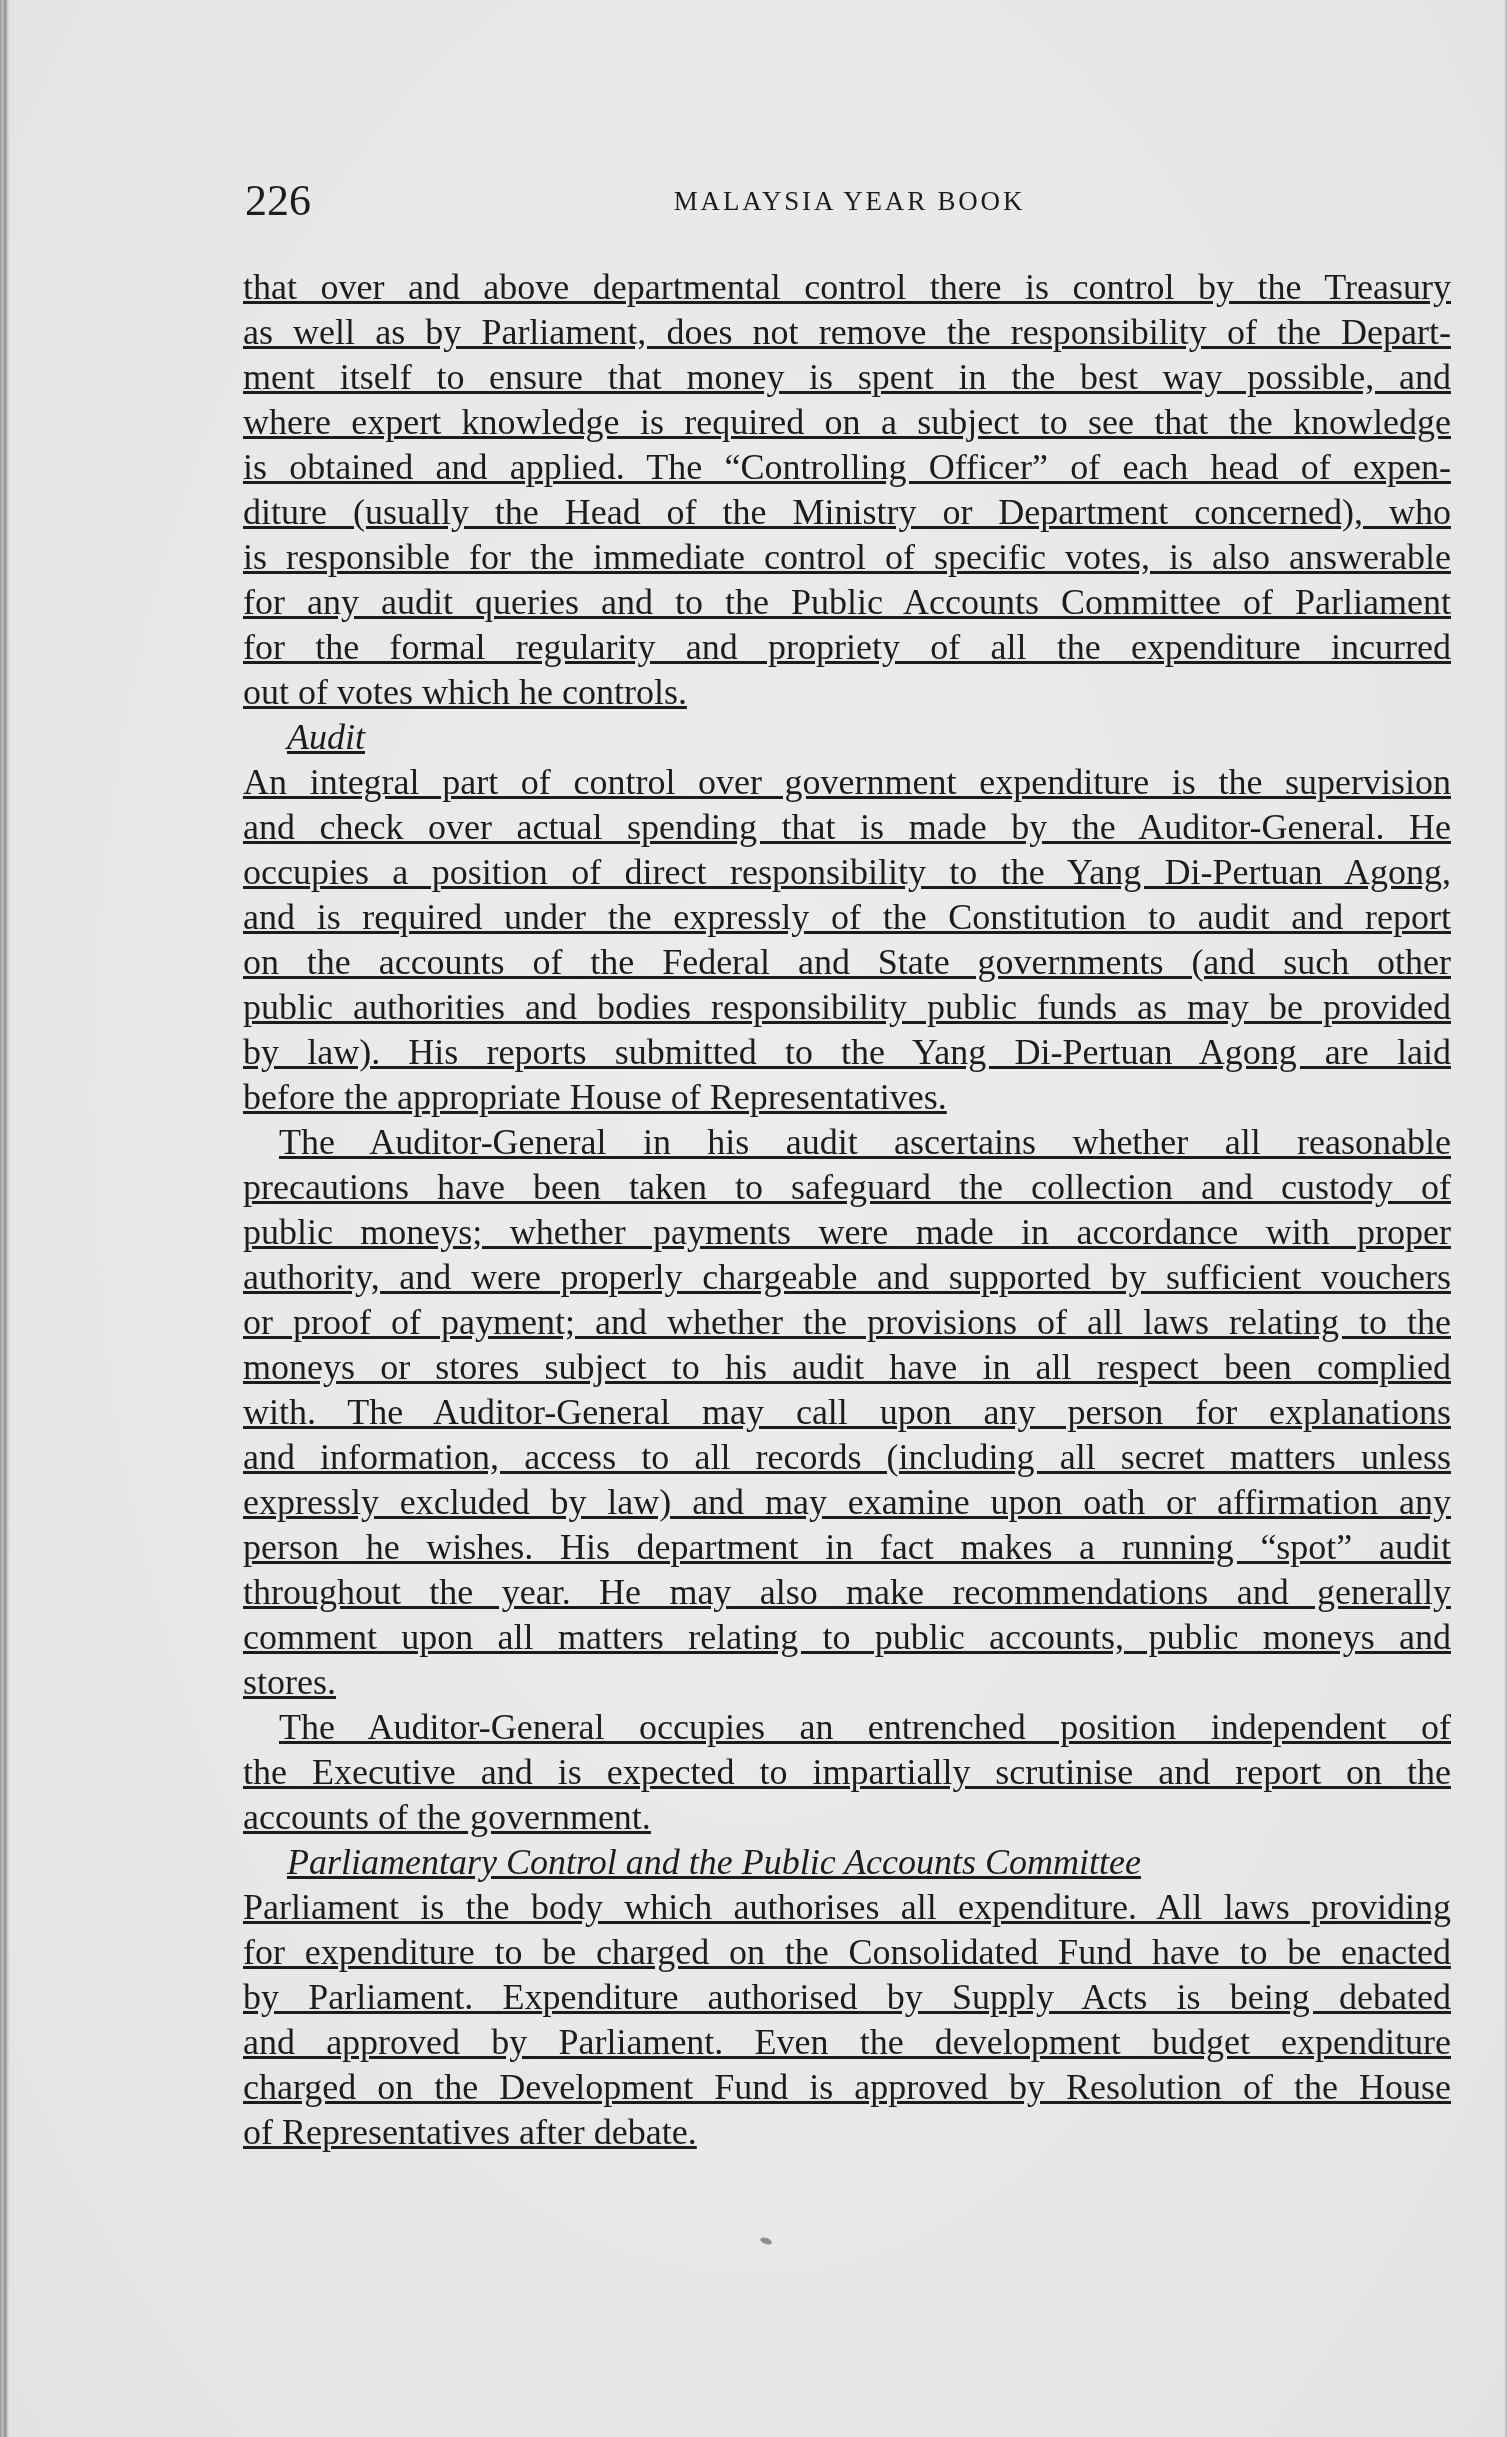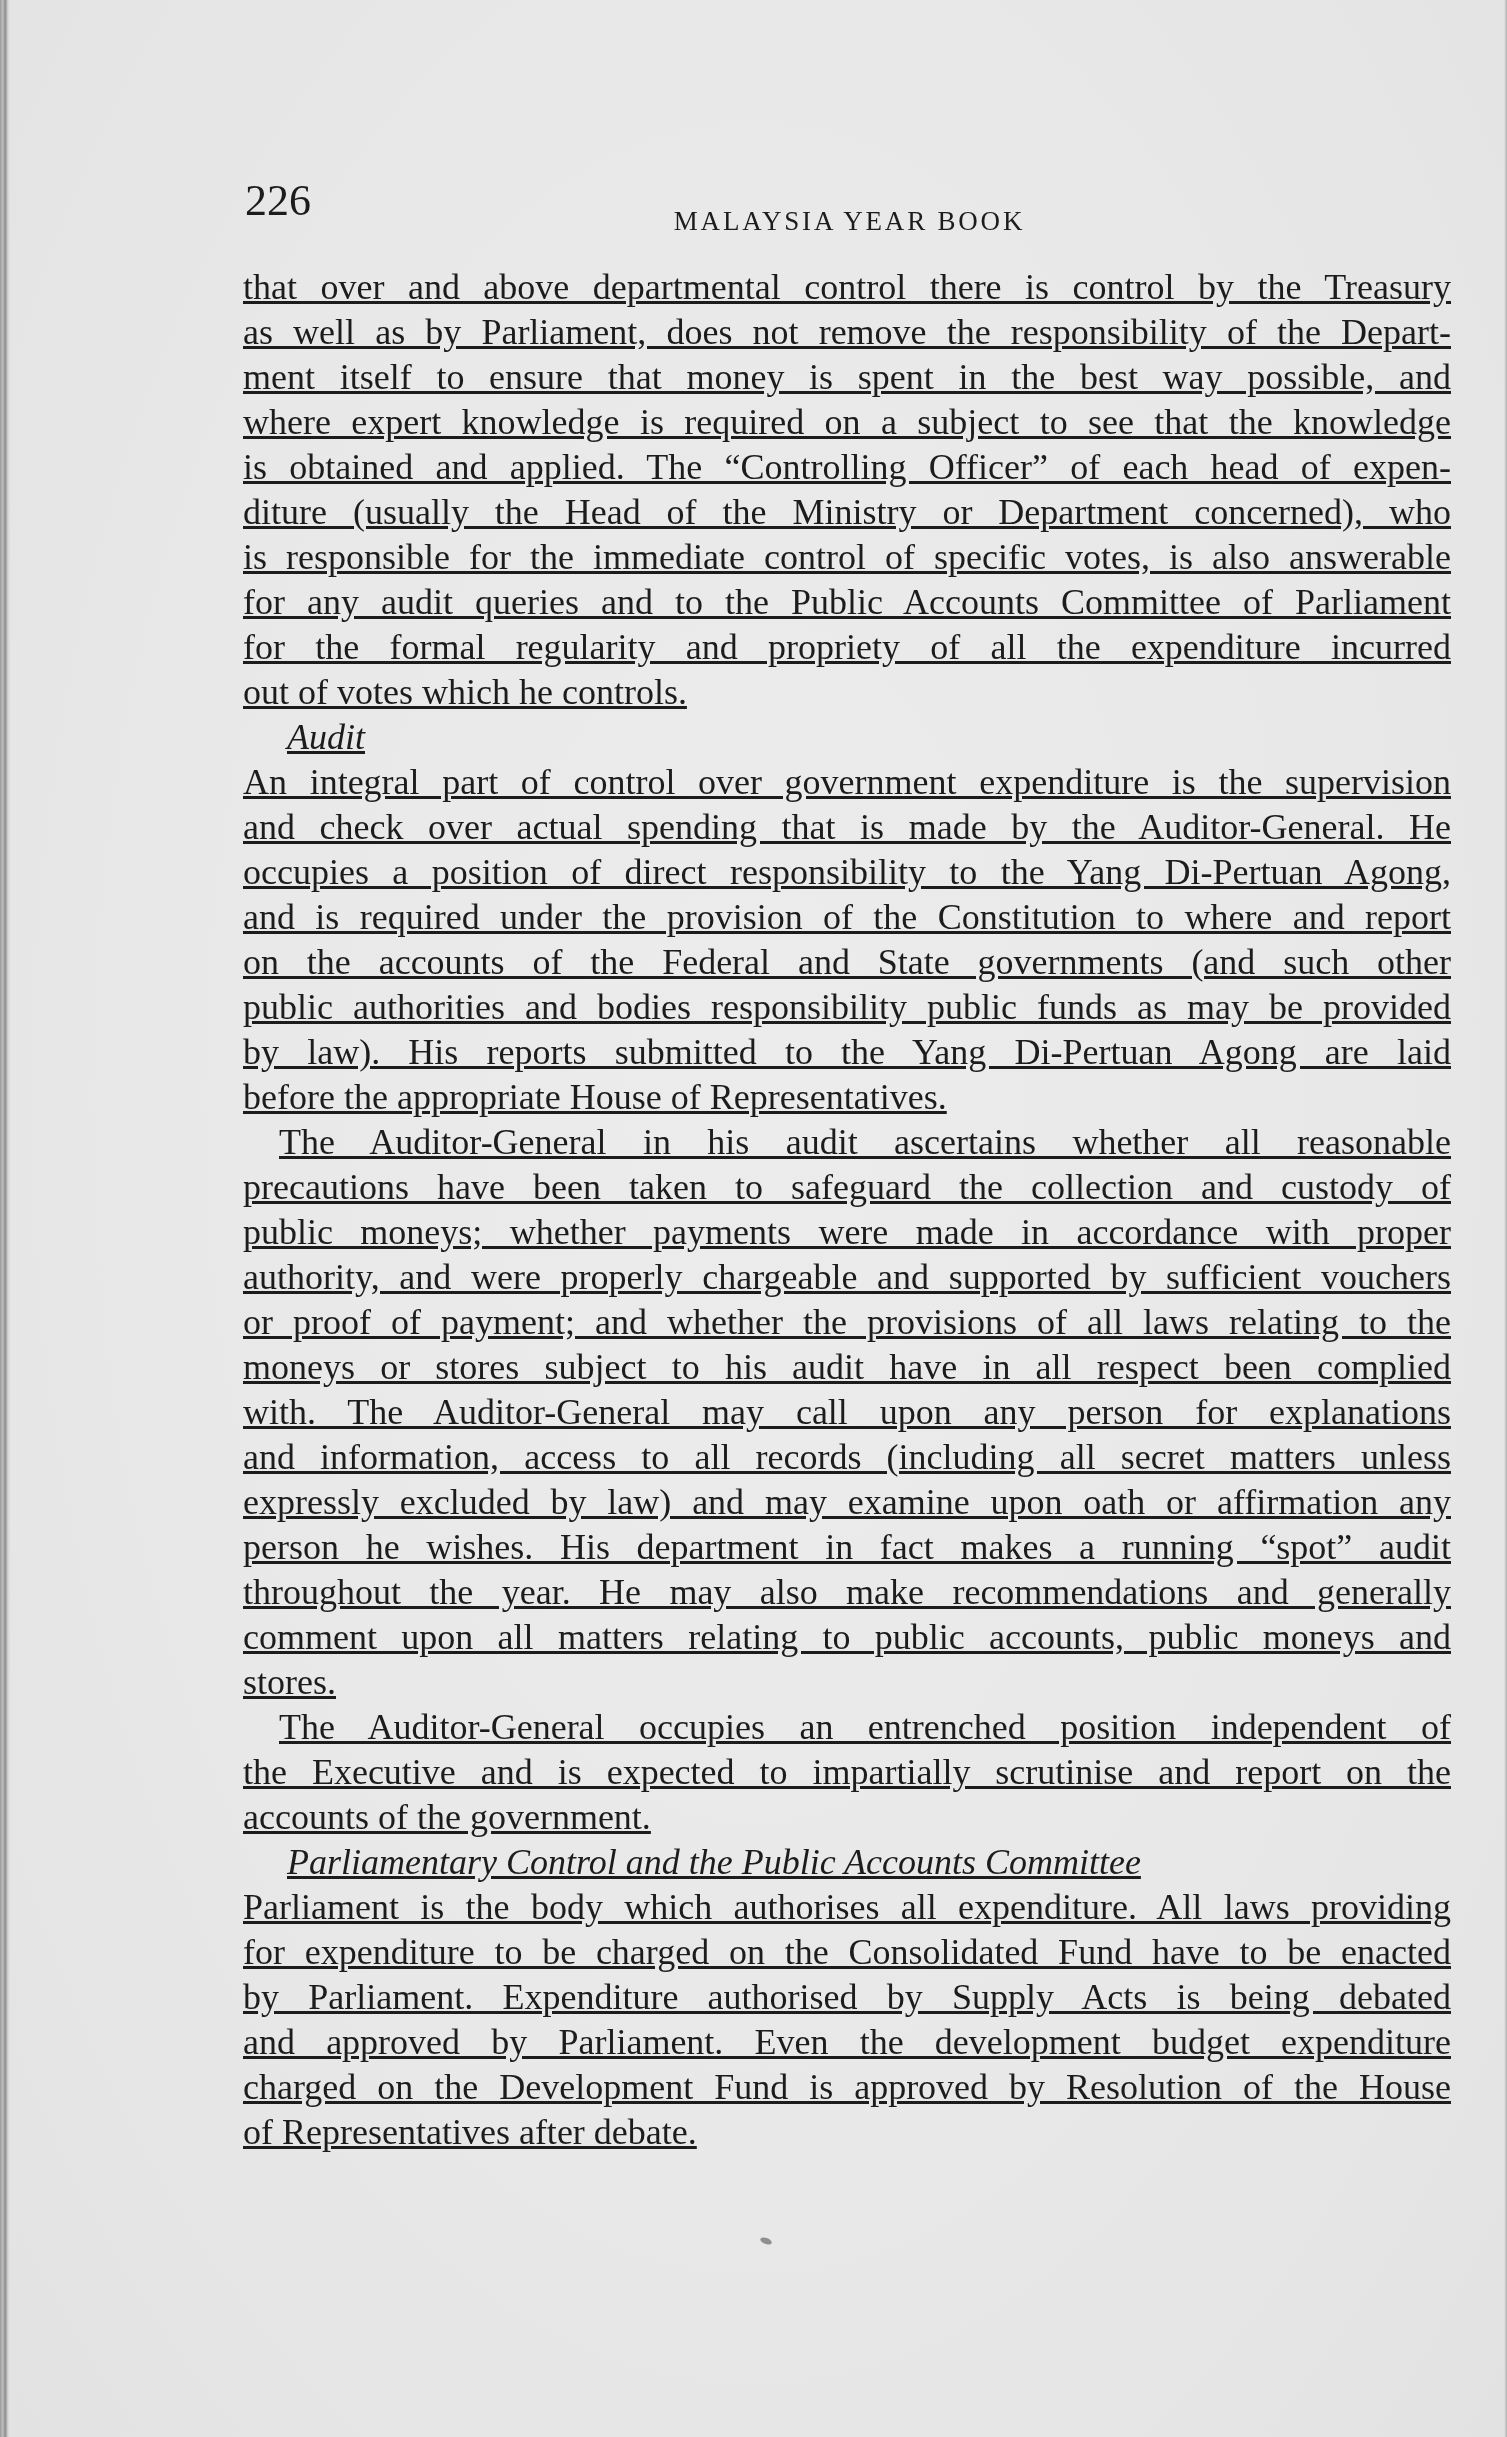--- a/index.html
+++ b/index.html
@@ -20,21 +20,21 @@
   .edge-right {
     position: absolute; right: 0; top: 0; width: 3.6px; height: 2438px;
     background: linear-gradient(to right, #e6e6e6, #9c9c9c);
   }
   .folio {
     position: absolute; left: 245px; top: 179px;
     font-size: 44px; line-height: 44px; color: #1c1c1c;
   }
   .running-head {
     position: absolute; left: 654px; top: 182px; width: 391px;
-    font-size: 27px; line-height: 39px; letter-spacing: 2.8px; text-align: center; margin-top: 20px;
+    font-size: 27px; line-height: 39px; letter-spacing: 2.8px; text-align: center;
   }
   .body-text {
     position: absolute; left: 243px; top: 265px; width: 1208px;
     font-size: 36px;
   }
   .line {
     display: block; height: 45px; line-height: 45px;
     white-space: nowrap; overflow: visible;
     text-align: justify; text-align-last: justify;
     transform-origin: left center;
@@ -71,21 +71,21 @@
         <span class="line">for the formal regularity and propriety of all the expenditure incurred</span>
         <span class="line last">out of votes which he controls.</span>
       </div>
       <div>
         <span class="line heading last">Audit</span>
       </div>
       <div>
         <span class="line">An integral part of control over government expenditure is the supervision</span>
         <span class="line">and check over actual spending that is made by the Auditor-General. He</span>
         <span class="line">occupies a position of direct responsibility to the Yang Di-Pertuan Agong,</span>
-        <span class="line">and is required under the provision of the Constitution to where and report</span>
+        <span class="line">and is required under the expressly of the Constitution to audit and report</span>
         <span class="line">on the accounts of the Federal and State governments (and such other</span>
         <span class="line">public authorities and bodies responsibility public funds as may be provided</span>
         <span class="line">by law). His reports submitted to the Yang Di-Pertuan Agong are laid</span>
         <span class="line last">before the appropriate House of Representatives.</span>
       </div>
       <div>
         <span class="line indent">The Auditor-General in his audit ascertains whether all reasonable</span>
         <span class="line">precautions have been taken to safeguard the collection and custody of</span>
         <span class="line">public moneys; whether payments were made in accordance with proper</span>
         <span class="line">authority, and were properly chargeable and supported by sufficient vouchers</span>

